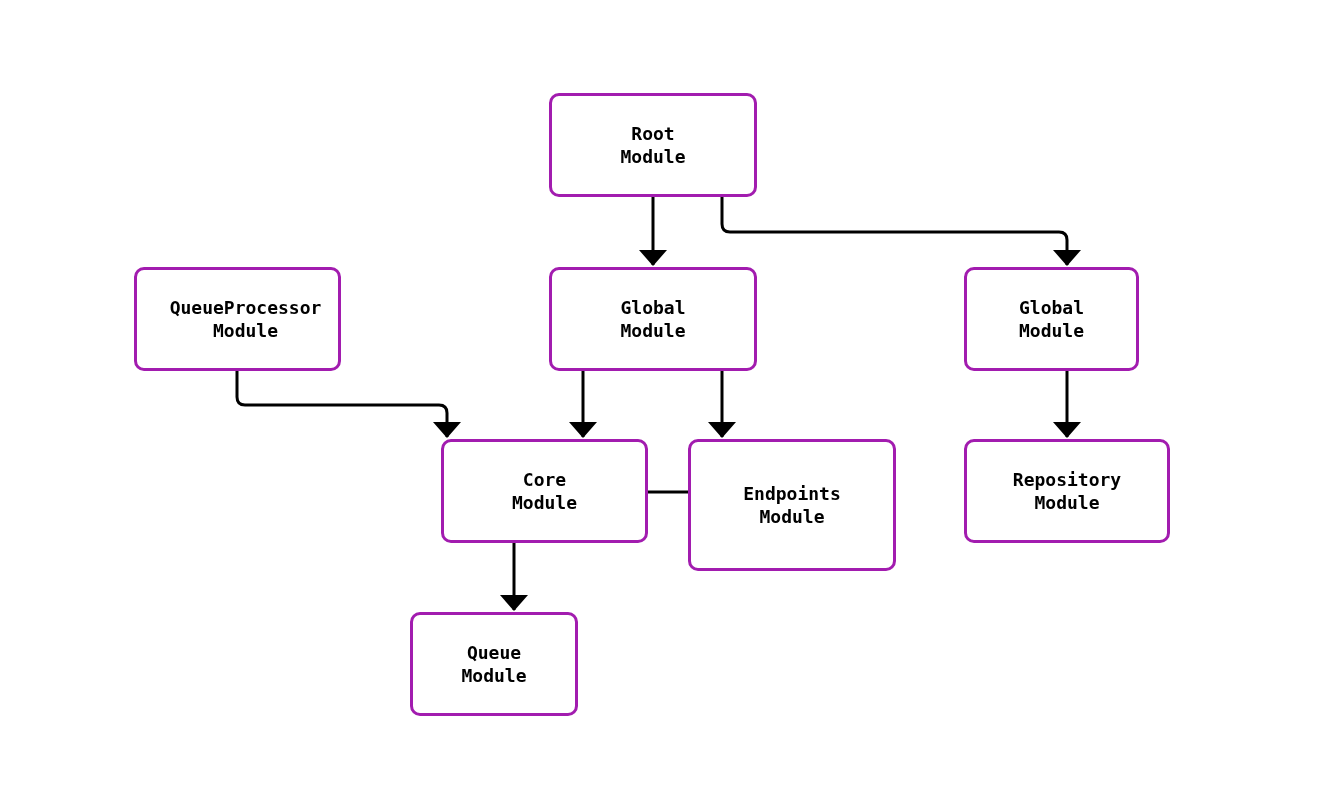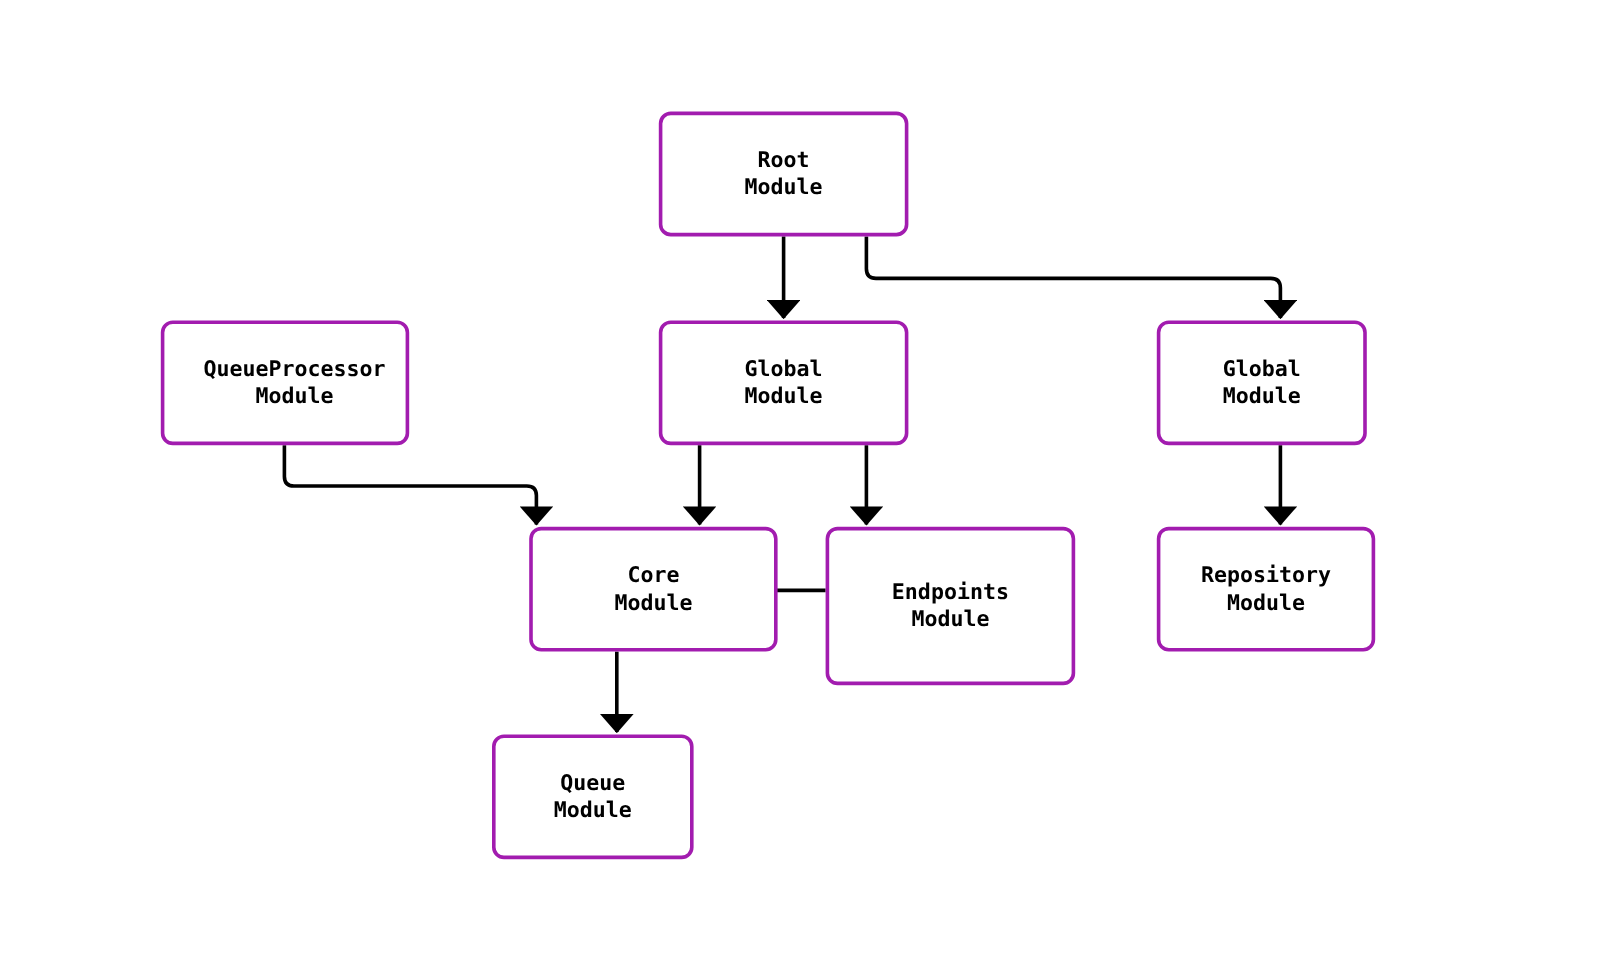--- a/index.html
+++ b/index.html
@@ -88,21 +88,21 @@
   <div class="node" style="left:411px; top:439px; width:207px; height:104px;margin-left:30px;">
     <span>Core</span>
     <span>Module</span>
   </div>
 
   <div class="node" style="left:688px; top:439px; width:208px; height:132px;">
     <span>Endpoints</span>
     <span>Module</span>
   </div>
 
-  <div class="node" style="left:964px; top:439px; width:182px; height:104px;">
+  <div class="node" style="left:964px; top:439px; width:206px; height:104px;">
     <span>Repository</span>
     <span>Module</span>
   </div>
 
   <div class="node" style="left:410px; top:612px; width:168px; height:104px;">
     <span>Queue</span>
     <span>Module</span>
   </div>
 
 </div>

